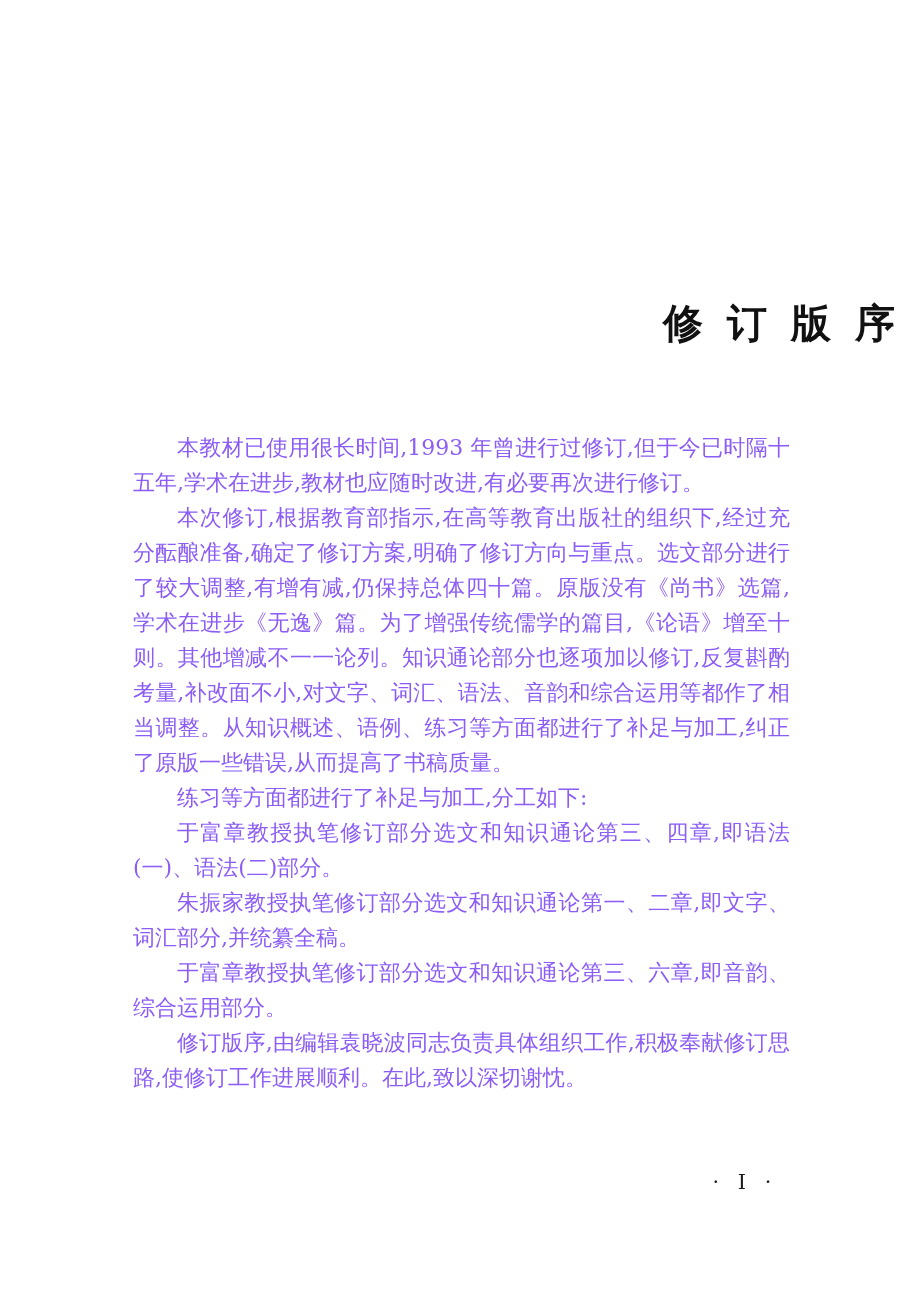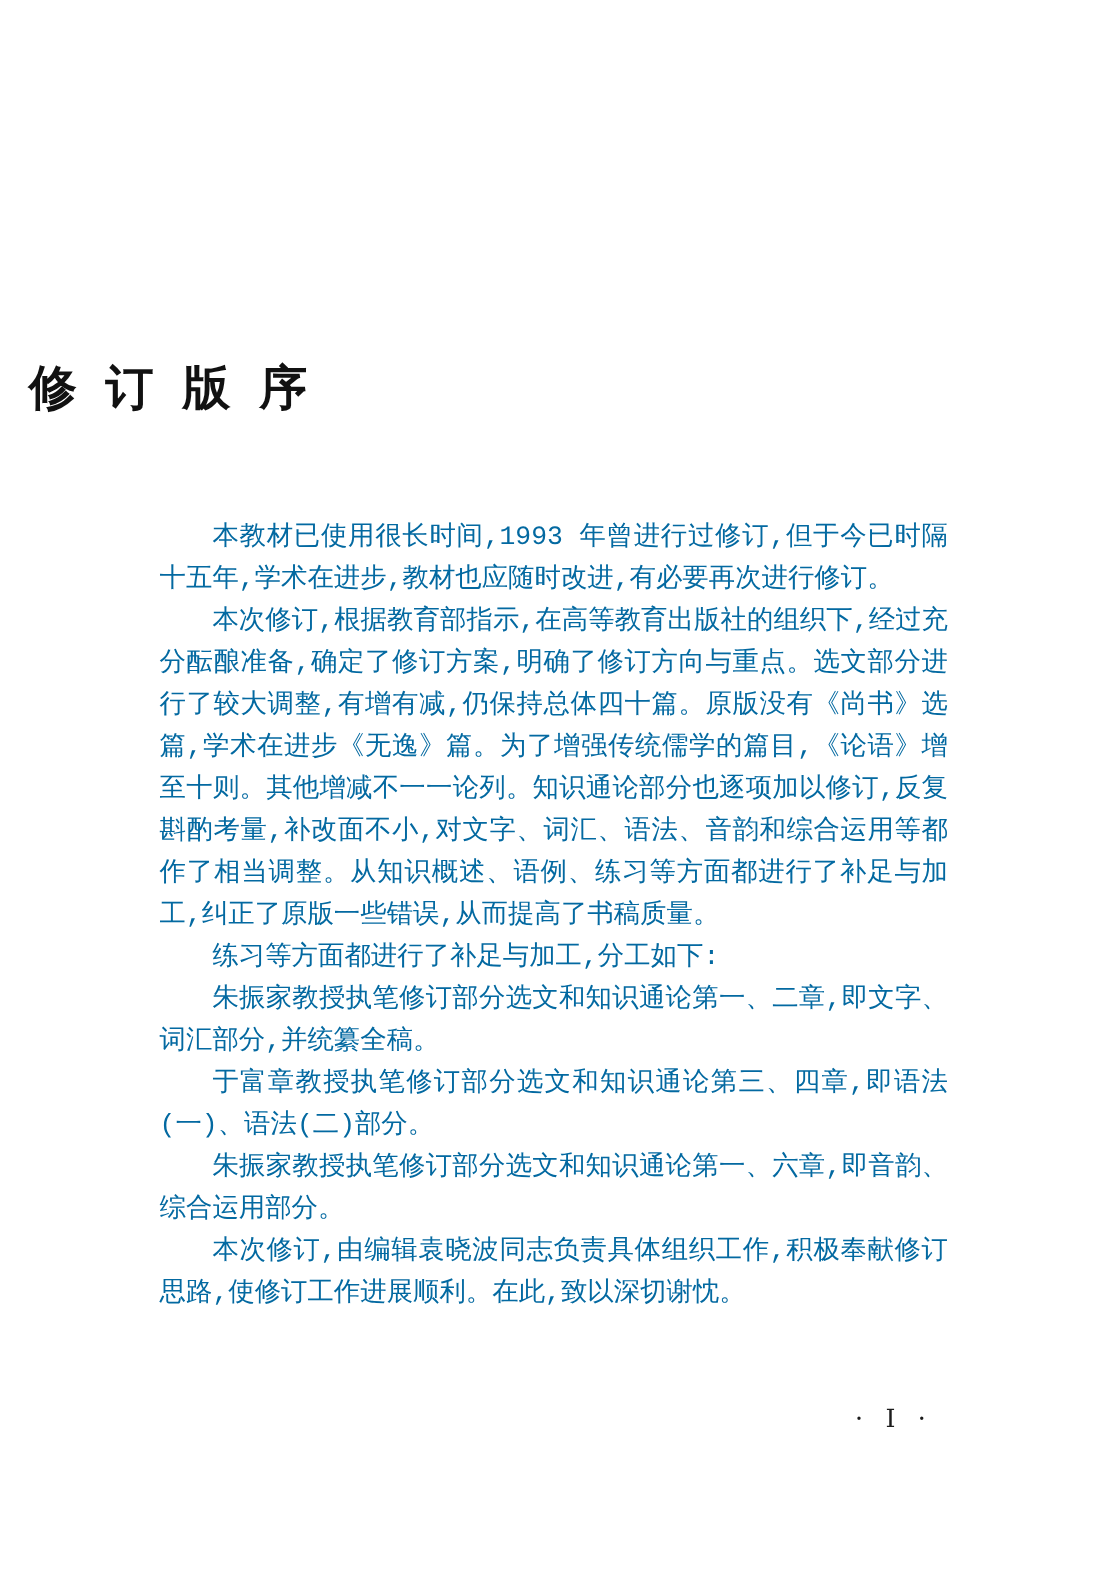--- a/index.html
+++ b/index.html
@@ -15,39 +15,38 @@
     overflow: hidden;
     font-family: "DejaVu Serif", "Liberation Serif", serif;
     color: #1c1c1c;
   }
   .title {
     position: absolute;
     top: 296px;
     left: 0;
     width: 100%;
     margin: 0;
-    text-align: left;
+    text-align: right;
     font-size: 40px;
     font-weight: 700;
     letter-spacing: 24px;
     text-indent: 24px;
     color: #111111;
     white-space: nowrap;
   }
   .body-text {
     position: absolute;
     top: 430px;
     left: 133px;
     width: 657px;
     font-size: 22px;
     line-height: 35px;
     text-align: justify;
     text-justify: inter-character;
-    color: #0369a1;
-    font-family: Liberation Mono, monospace;
+    color: #8b5cf6;
   }
   .body-text p {
     margin: 0;
     padding: 0;
     text-indent: 2em;
   }
   .page-number {
     position: absolute;
     top: 1170px;
     left: 690px;
@@ -63,21 +62,21 @@
 <body>
 
 <div class="page">
 
   <h1 class="title">修订版序</h1>
 
   <div class="body-text">
     <p>本教材已使用很长时间,1993 年曾进行过修订,但于今已时隔十五年,学术在进步,教材也应随时改进,有必要再次进行修订。</p>
     <p>本次修订,根据教育部指示,在高等教育出版社的组织下,经过充分酝酿准备,确定了修订方案,明确了修订方向与重点。选文部分进行了较大调整,有增有减,仍保持总体四十篇。原版没有《尚书》选篇,学术在进步《无逸》篇。为了增强传统儒学的篇目,《论语》增至十则。其他增减不一一论列。知识通论部分也逐项加以修订,反复斟酌考量,补改面不小,对文字、词汇、语法、音韵和综合运用等都作了相当调整。从知识概述、语例、练习等方面都进行了补足与加工,纠正了原版一些错误,从而提高了书稿质量。</p>
     <p>练习等方面都进行了补足与加工,分工如下:</p>
+    <p>于富章教授执笔修订部分选文和知识通论第三、四章,即语法(一)、语法(二)部分。</p>
     <p>朱振家教授执笔修订部分选文和知识通论第一、二章,即文字、词汇部分,并统纂全稿。</p>
-    <p>于富章教授执笔修订部分选文和知识通论第三、四章,即语法(一)、语法(二)部分。</p>
-    <p>朱振家教授执笔修订部分选文和知识通论第一、六章,即音韵、综合运用部分。</p>
-    <p>本次修订,由编辑袁晓波同志负责具体组织工作,积极奉献修订思路,使修订工作进展顺利。在此,致以深切谢忱。</p>
+    <p>于富章教授执笔修订部分选文和知识通论第三、六章,即音韵、综合运用部分。</p>
+    <p>修订版序,由编辑袁晓波同志负责具体组织工作,积极奉献修订思路,使修订工作进展顺利。在此,致以深切谢忱。</p>
   </div>
 
   <div class="page-number">· Ⅰ ·</div>
 
 </div>
 
 </body></html>

